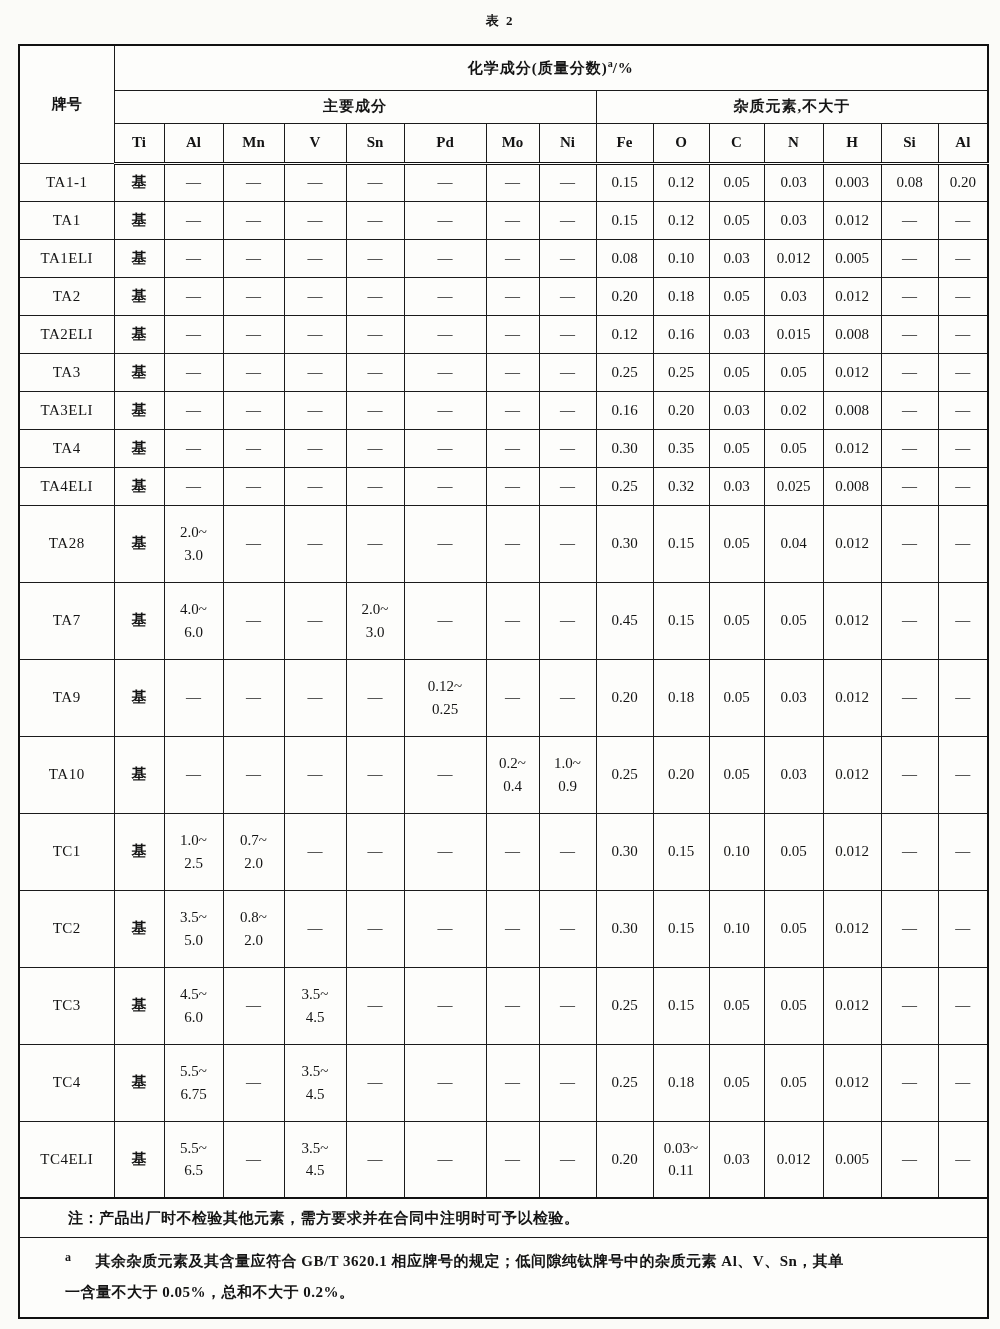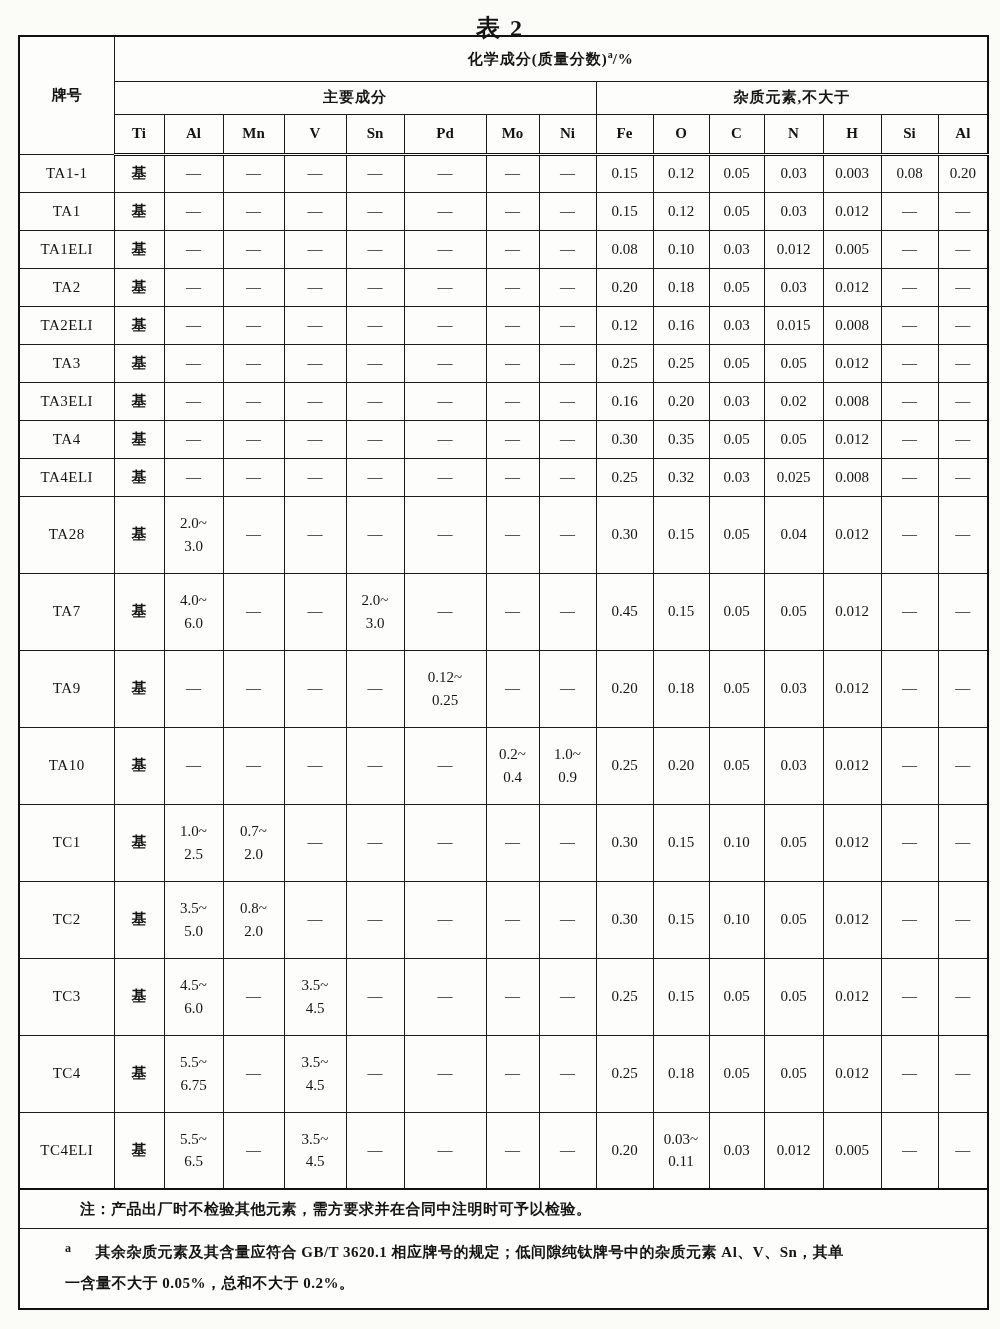--- a/index.html
+++ b/index.html
@@ -7,25 +7,25 @@
   body {
     width: 1000px; height: 1329px;
     background: #fbfbf8;
     font-family: "Liberation Serif", "DejaVu Serif", serif;
     color: #141414;
     overflow: hidden;
     position: relative;
   }
   .page-title {
     text-align: center;
-    font-size: 24px;
+    font-size: 13px;
     font-weight: 700;
     padding-top: 12px;
     letter-spacing: 2px;
-    height: 35px;
+    height: 44px;
   }
   table.comp-table {
     table-layout: fixed;
     border-collapse: collapse;
     margin-left: 18px;
     width: 969px;
     background: #fdfdfb;
   }
   table.comp-table th, table.comp-table td {
     border: 1px solid #1b1b1b;
@@ -48,21 +48,21 @@
   th.sym { font-size: 16px; }
   sup.hdr-sup { font-size: 10px; vertical-align: super; letter-spacing: 0; font-weight: 700; }
   tbody tr.single { height: 38px; }
   tbody tr.double { height: 77px; }
   td.grade { font-size: 16px; letter-spacing: 0.5px; }
   td.base { font-weight: 700; font-size: 15px; }
   td.val { font-size: 15px; }
   tfoot tr.note-row { height: 39px; }
   tfoot tr.note-row td {
     text-align: left;
-    padding-left: 60px;
+    padding-left: 48px;
     font-weight: 700;
     font-size: 15px;
     border-top: 2px solid #111;
     letter-spacing: 0.5px;
   }
   tfoot tr.footnote-row { height: 78px; margin-left: 31px; }
   tfoot tr.footnote-row td {
     text-align: left;
     vertical-align: middle;
     padding: 8px 40px 8px 45px;

